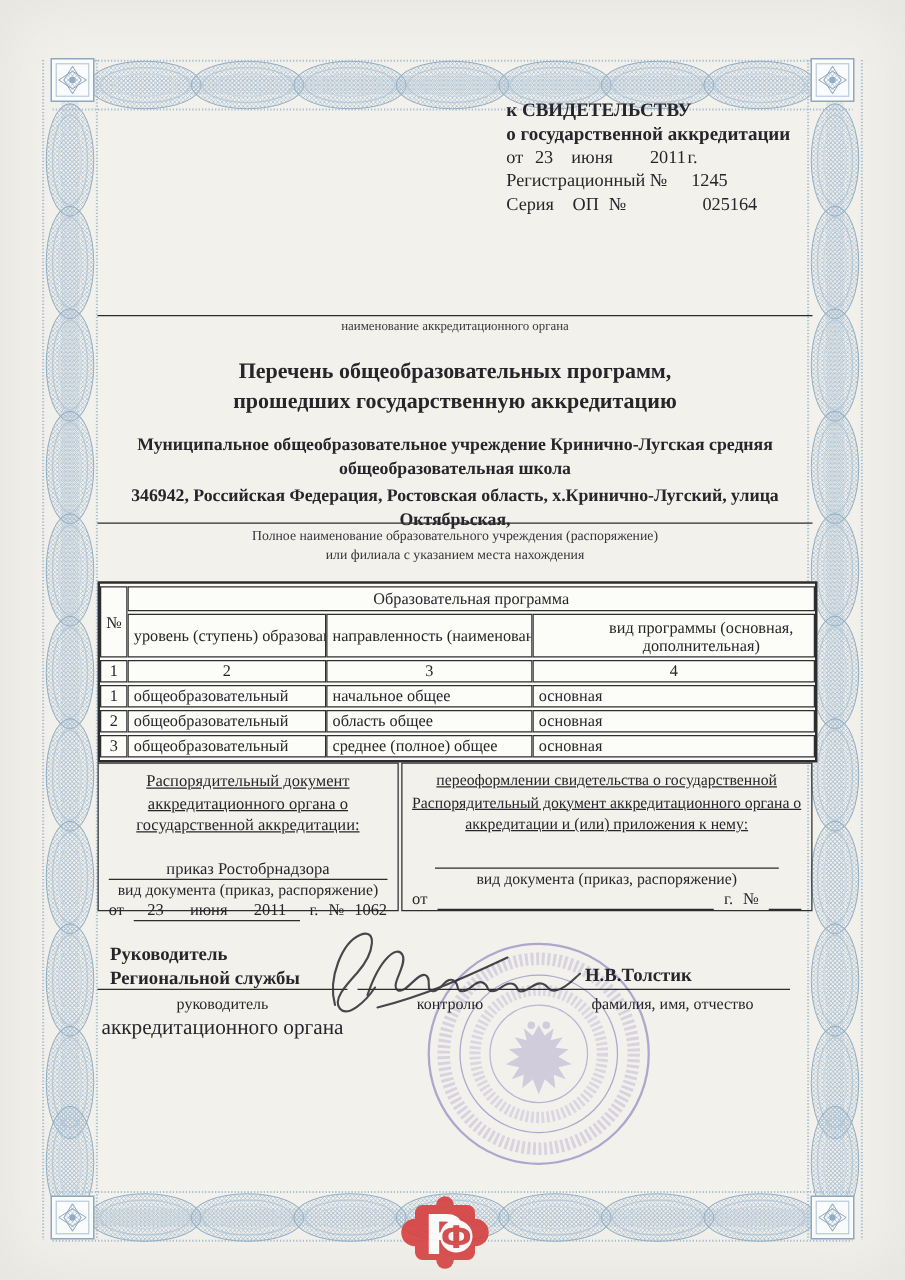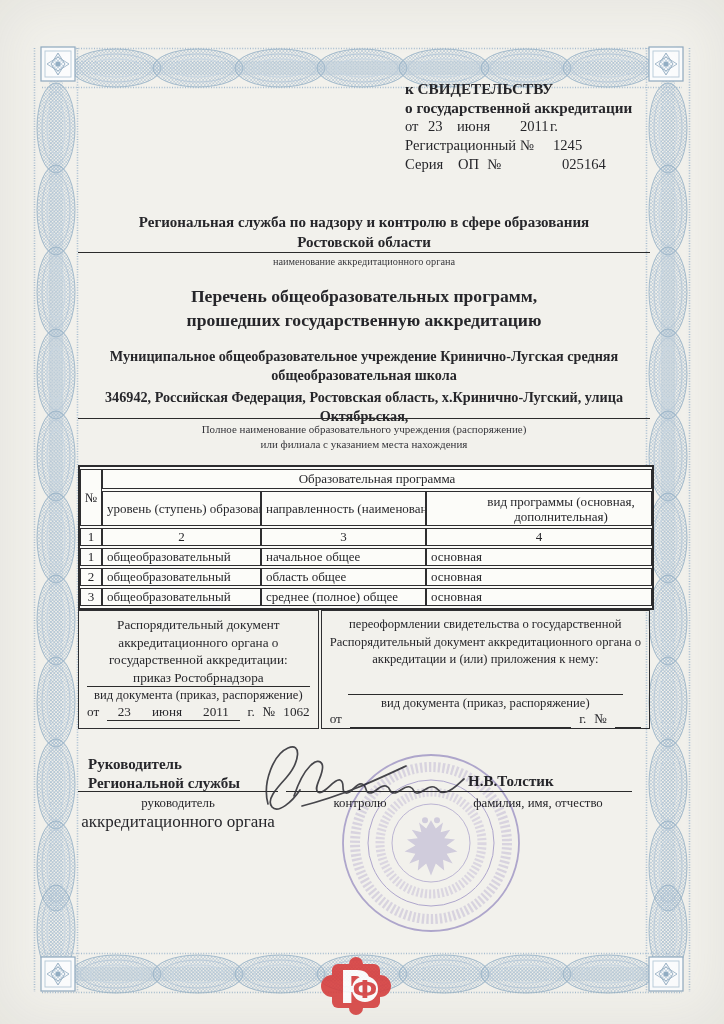--- a/index.html
+++ b/index.html
@@ -34,25 +34,25 @@
   .r-group td{height:18px;}
   .r-sub td{height:33px;white-space:nowrap;}
   .r-sub .wrapok{white-space:normal;line-height:15px;padding-left:48px;}
   .r-idx td{height:15px;}
   .r-data td{height:15px;white-space:nowrap;}
   td.c{text-align:center;}
   
   .boxes{left:78px;top:610px;width:572px;height:119px;display:flex;gap:2px;}
   .obox{border:1.5px solid #2e2e30;box-sizing:border-box;padding:5px 8px 4px;
         font-size:13.2px;display:flex;flex-direction:column;background:transparent;}
-  .obox .t{line-height:17.5px;text-align:center;white-space:nowrap;}
+  .obox .t{line-height:17.5px;text-align:center;white-space:nowrap;text-decoration:underline;}
   .obox-l{width:259px;}
   .obox-r{flex:1;font-size:12.6px;}
   .obox-r .t{line-height:17.5px;}
-  .docname{text-align:center;margin-top:1px;}
+  .docname{text-align:center;margin-top:18px;}
   .ul{border-bottom:1.2px solid #2b2b2b;}
   .obox .capline{font-size:12.6px;text-align:center;margin-top:1px;}
   .brow{display:flex;align-items:baseline;margin-top:auto;margin-bottom:3px;font-size:13.2px;}
   .brow .fill{flex:1;display:flex;justify-content:space-around;border-bottom:1.2px solid #2b2b2b;}
   .brow .gap{margin-left:8px;}
   
   .sig-role1{left:88px;top:756px;font-size:15px;}
   .sig-role2{left:88px;top:775px;font-size:15px;}
   .sig-cap1{left:78px;top:796px;width:200px;font-size:12.8px;}
   .sig-cap2{left:78px;top:812px;width:200px;font-size:17px;}
@@ -165,24 +165,20 @@
       <span style="left:148px">1245</span>
     </div>
     <div class="row">
       <span style="left:0">Серия</span>
       <span style="left:53px">ОП</span>
       <span style="left:82px">№</span>
       <span style="left:157px">025164</span>
     </div>
   </div>
 
-  <div class="abs sec auth ctr b">
-    <div>Региональная служба по надзору и контролю в сфере образования</div>
-    <div>Ростовской области</div>
-  </div>
   <div class="line" style="left:78px;top:252px;width:572px"></div>
   <div class="abs sec ctr cap" style="top:256px">наименование аккредитационного органа</div>
 
   <div class="abs sec titleblk ctr b">
     <div>Перечень общеобразовательных программ,</div>
     <div>прошедших государственную аккредитацию</div>
   </div>
 
   <div class="abs sec inst ctr b">
     <div>Муниципальное общеобразовательное учреждение  Кринично-Лугская средняя</div>

